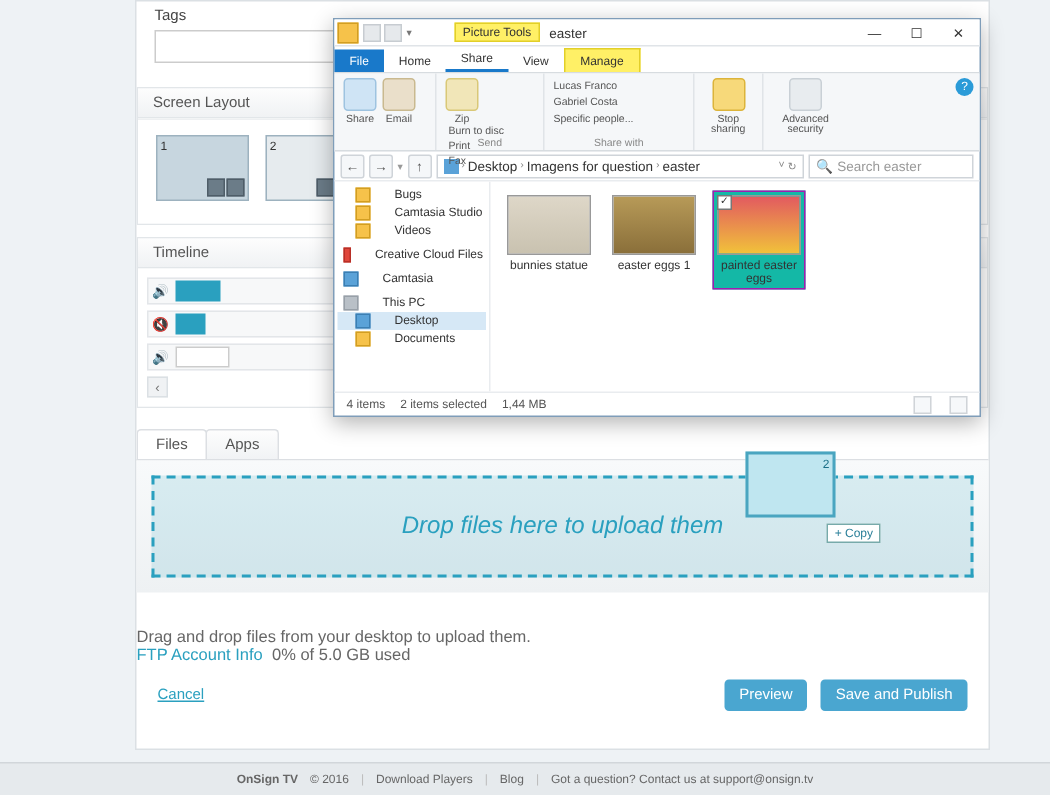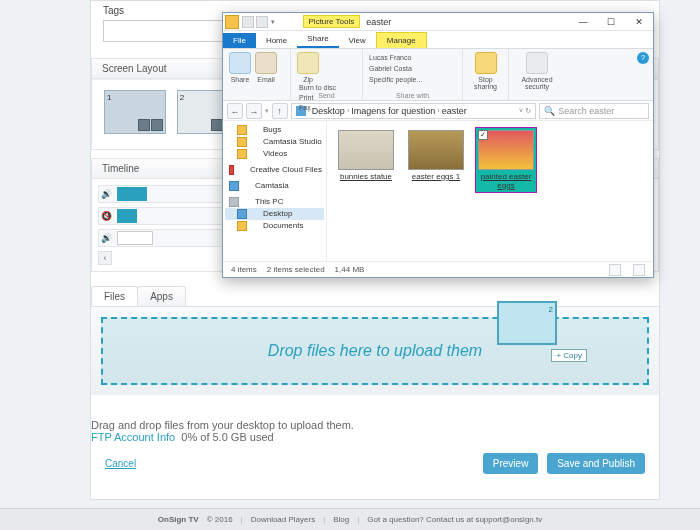--- a/index.html
+++ b/index.html
@@ -79,21 +79,21 @@
   .searchbox { width:110px; height:16px; border:1px solid #cfd4d9; padding:0 4px; color:#999; display:flex; align-items:center; gap:3px; }
 
   .exp-body { flex:1; display:flex; overflow:hidden; }
   .navpane { width:104px; border-right:1px solid #e9ecef; font-size:8px; color:#333; padding:3px 2px; overflow:hidden; }
   .navpane .item { padding:1px 2px 1px 12px; display:flex; align-items:flex-start; gap:16px; white-space:nowrap; }
   .navpane .item.sel { background:#d6e8f6; }
   .nav-ic { width:10px; height:10px; background:#f6c24a; border:1px solid #d29e22; display:inline-block; }
   .nav-ic.blue { background:#5aa2d8; border-color:#3b7fb3; }
   .nav-ic.gray { background:#b9c0c7; border-color:#98a0a8; }
 
-  .thumbs { flex:1; padding:6px 8px; display:flex; gap:8px; align-items:flex-start;text-decoration:underline; }
+  .thumbs { flex:1; padding:6px 8px; display:flex; gap:8px; align-items:flex-start; }
   .thumb { width:62px; text-align:center; font-size:8px; color:#333; padding:2px; border:1px solid transparent; }
   .thumb.sel { background:#14b8a6; border:1px solid #a21caf; position:relative; }
   .thumb .chk { position:absolute; left:2px; top:2px; width:10px;height:10px;background:#fff;border:1px solid #777; font-size:7px; line-height:8px; }
   .timg { width:56px; height:40px; background:#8a7; border:1px solid #999; margin:0 auto 2px auto; }
   .t1 { background:linear-gradient(#ded7c8,#c9c2b0); }
   .t2 { background:linear-gradient(#b79a58,#8a6f3a); }
   .t3 { background:linear-gradient(#e25a60,#f1c23a); }
   .t4 { background:linear-gradient(#dfeecd,#b4cf9a); }
 
   .statusbar { height:16px; border-top:1px solid #e9ecef; font-size:8px; color:#555; display:flex; align-items:center; padding:0 8px; gap:10px; }

